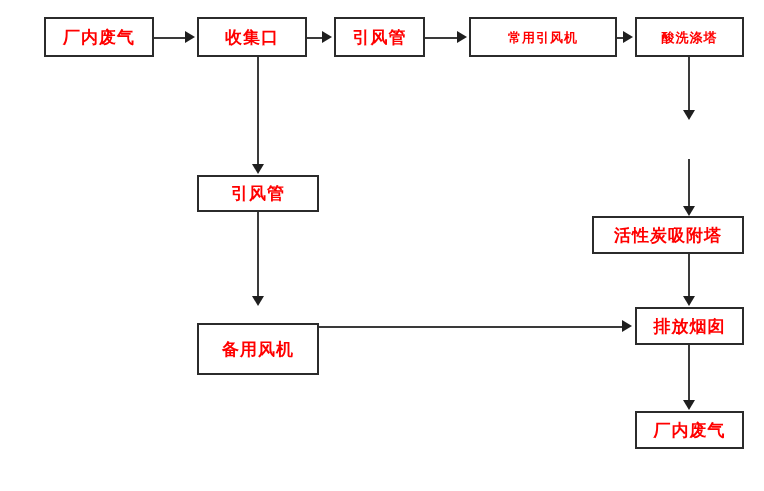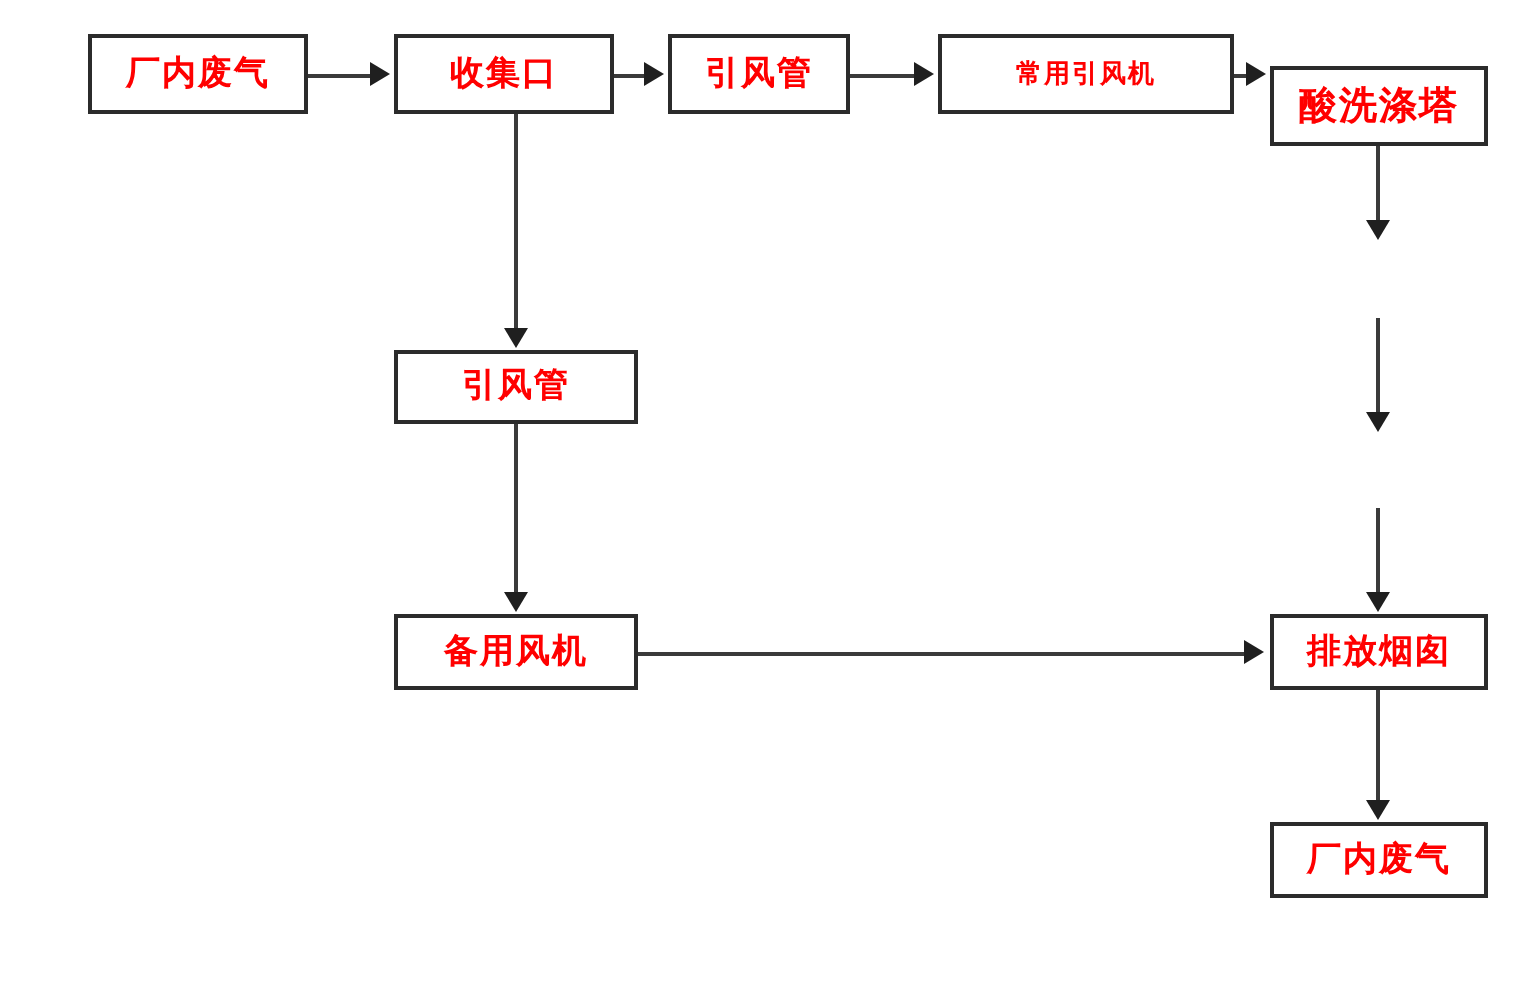--- a/index.html
+++ b/index.html
@@ -82,39 +82,42 @@
   </div>
 
   <div class="node" style="left:317px; top:17px; width:91px; height:40px; font-size:17px;">
     <span class="nlabel">引风管</span>
   </div>
 
   <div class="node" style="left:452px; top:17px; width:148px; height:40px; font-size:13px;">
     <span class="nlabel">常用引风机</span>
   </div>
 
-  <div class="node" style="left:618px; top:33px; width:109px; height:40px; font-size:19px;">
+  <div class="node" style="left:618px; top:17px; width:109px; height:40px; font-size:13px;">
     <span class="nlabel">酸洗涤塔</span>
   </div>
 
 
+  <div class="node" style="left:575px; top:216px; width:152px; height:38px; font-size:17px;">
+    <span class="nlabel">活性炭吸附塔</span>
+  </div>
 
   <div class="node" style="left:618px; top:307px; width:109px; height:38px; font-size:17px;">
     <span class="nlabel">排放烟囱</span>
   </div>
 
   <div class="node" style="left:618px; top:411px; width:109px; height:38px; font-size:17px;">
     <span class="nlabel">厂内废气</span>
   </div>
 
   <div class="node" style="left:180px; top:175px; width:122px; height:37px; font-size:17px;">
     <span class="nlabel">引风管</span>
   </div>
 
-  <div class="node" style="left:180px; top:307px; width:122px; height:38px; font-size:17px;">
+  <div class="node" style="left:180px; top:323px; width:122px; height:52px; font-size:17px;">
     <span class="nlabel">备用风机</span>
   </div>
 
   <div class="edge-h" style="left:137px; top:37px; width:33px;"></div>
   <div class="arrow-r" style="left:168px; top:31px;"></div>
 
   <div class="edge-h" style="left:290px; top:37px; width:17px;"></div>
   <div class="arrow-r" style="left:305px; top:31px;"></div>
 
   <div class="edge-h" style="left:408px; top:37px; width:32px;"></div>

